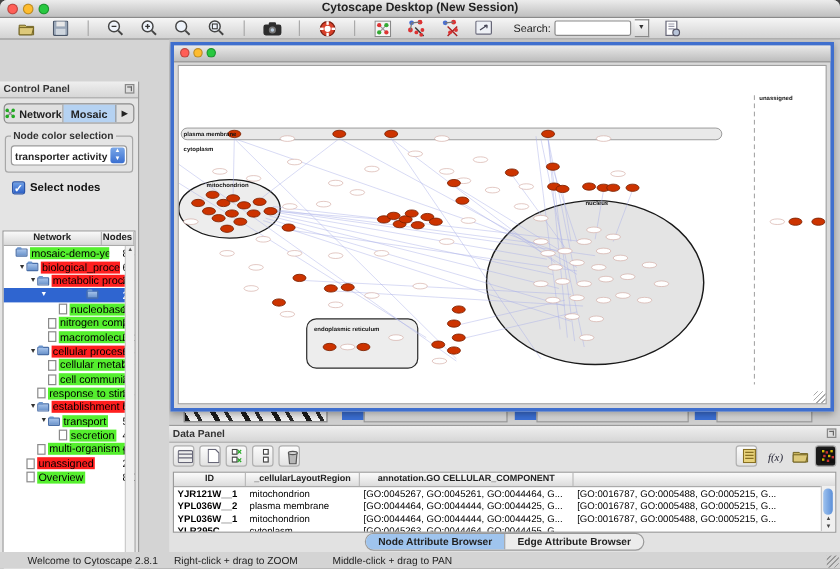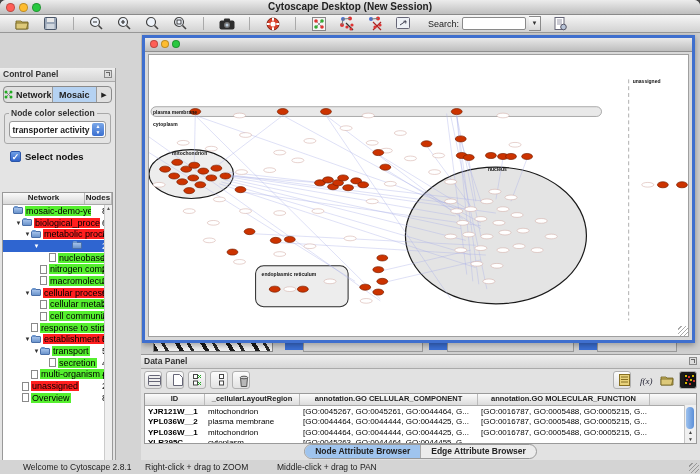--- a/index.html
+++ b/index.html
@@ -638,21 +638,20 @@
             <rect x="1" y="8" width="2" height="2" fill="#d4b500"></rect>
             <rect x="5" y="9" width="2" height="2" fill="#c33"></rect>
           </svg>
       </span>
     </div>
     <div id="dp-table">
       <div id="dp-header">
           <div class="hc dp-c0">ID</div>
           <div class="hc dp-c1">_cellularLayoutRegion</div>
           <div class="hc dp-c2">annotation.GO CELLULAR_COMPONENT</div>
-          <div class="hc dp-c3">annotation.GO MOLECULAR_FUNCTION</div>
         </div>
       <div id="dp-rows">
           <div class="dp-row">
             <div class="dp-cell dp-c0">YJR121W__1</div>
             <div class="dp-cell dp-c1">mitochondrion</div>
             <div class="dp-cell dp-c2">[GO:0045267, GO:0045261, GO:0044464, G...</div>
             <div class="dp-cell dp-c3">[GO:0016787, GO:0005488, GO:0005215, G...</div>
           </div>
           <div class="dp-row">
             <div class="dp-cell dp-c0">YPL036W__2</div>

